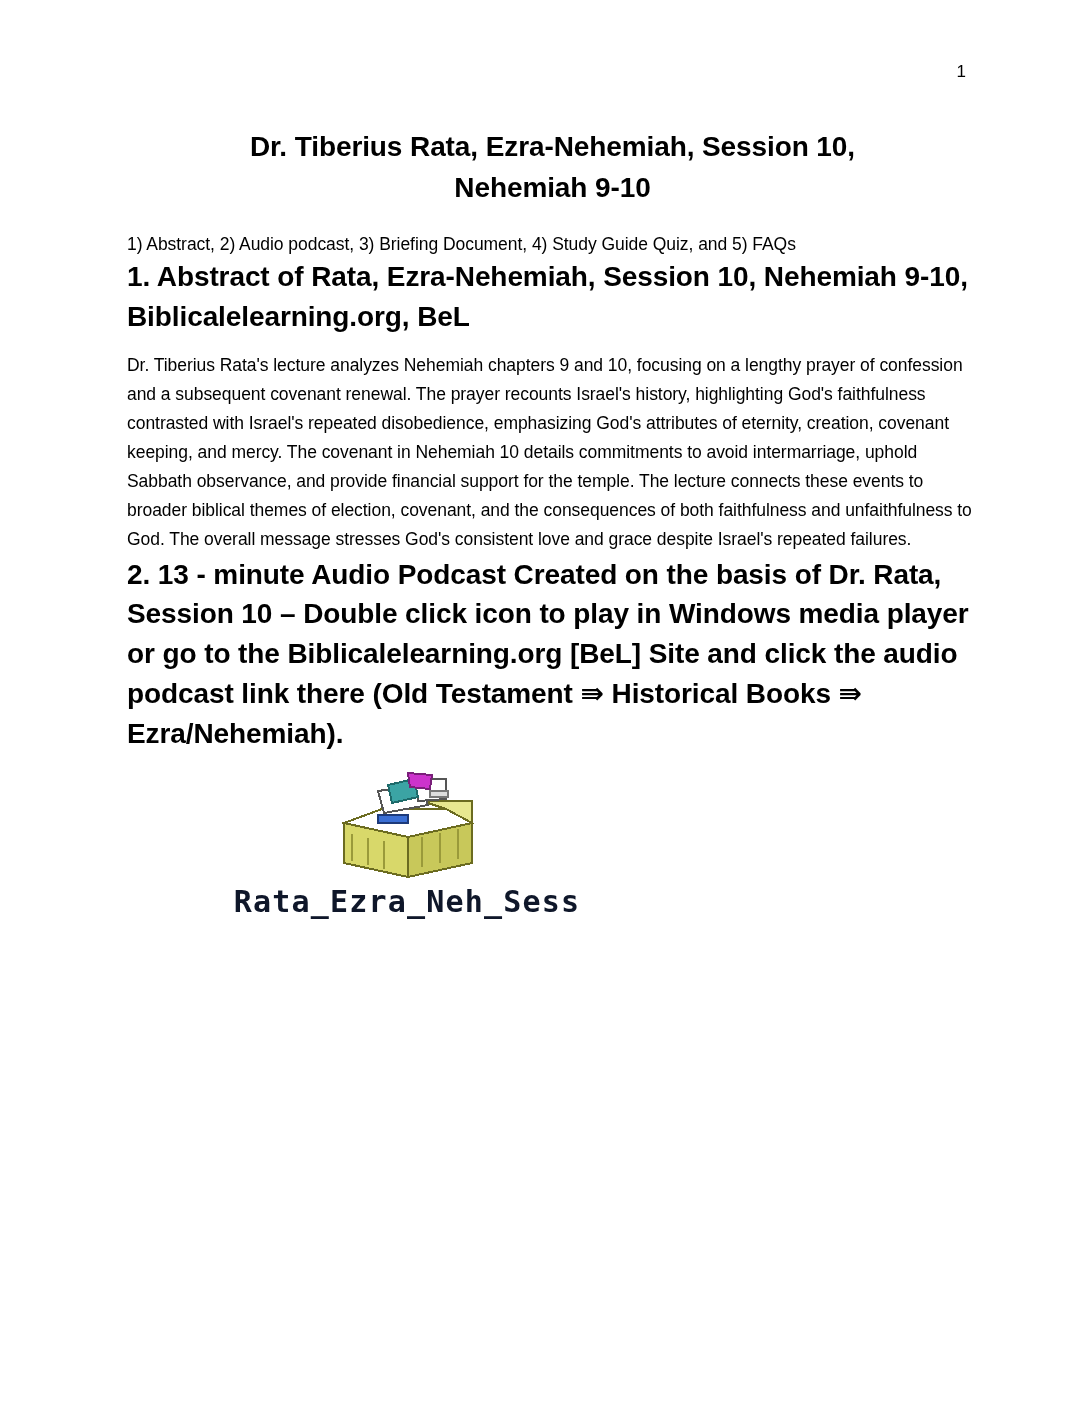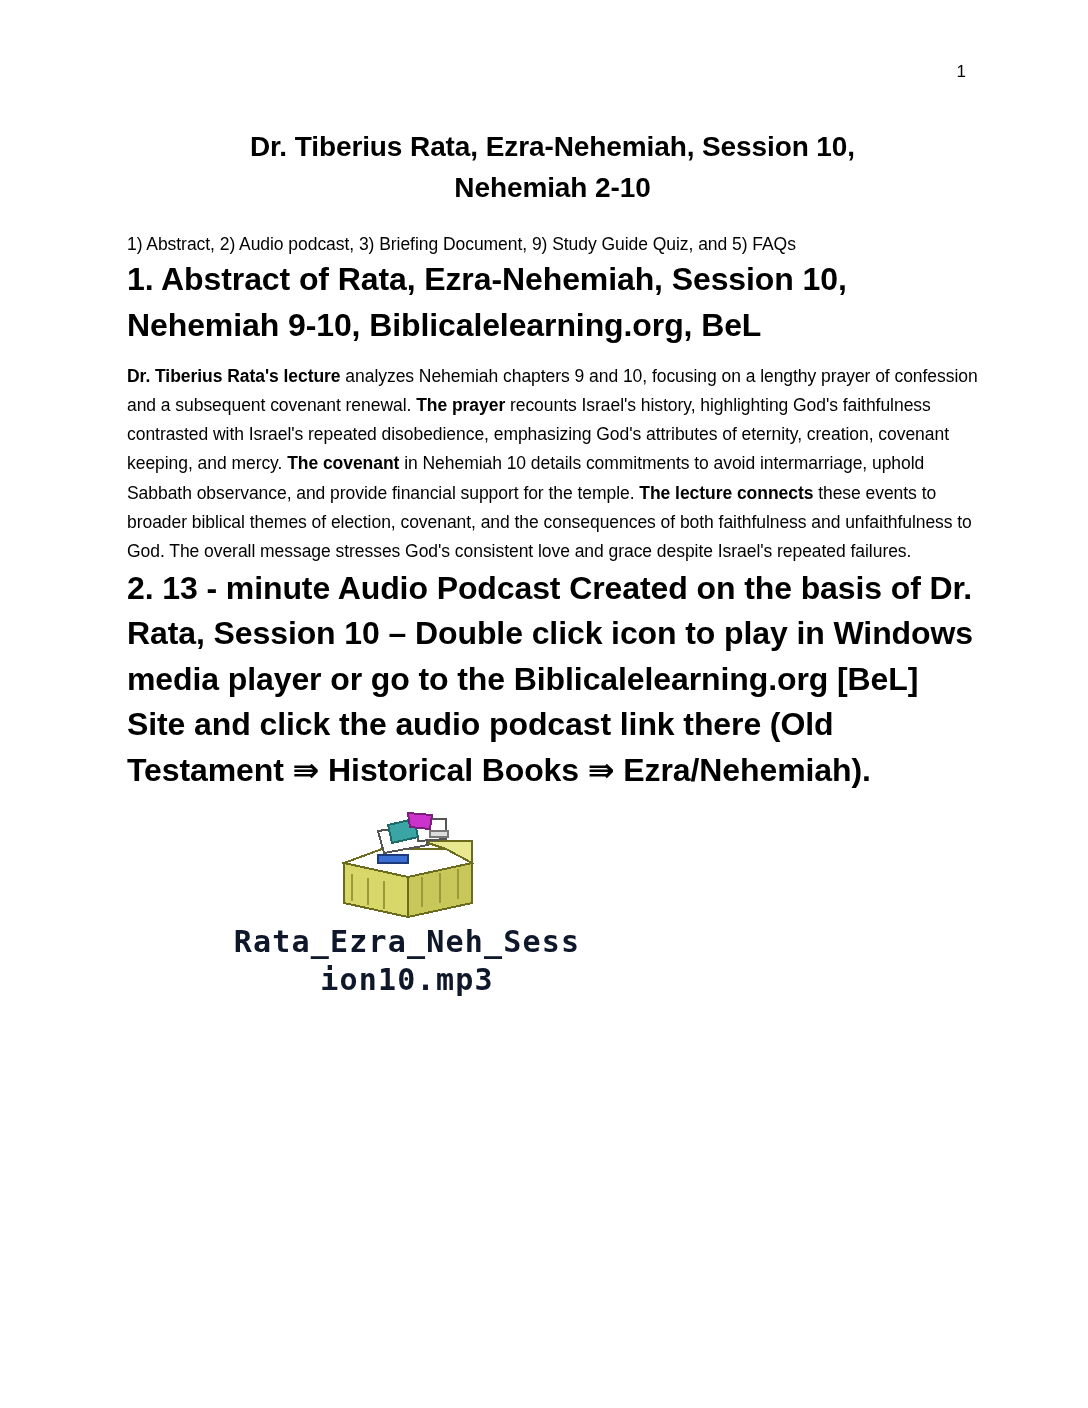--- a/index.html
+++ b/index.html
@@ -38,38 +38,38 @@
     margin: 0;
     letter-spacing: -0.1px;
   }
   .subtitle {
     font-size: 17.5px;
     line-height: 1.5;
     margin-top: 22px;
     letter-spacing: -0.05px;
   }
   h2.section-heading {
-    font-size: 32px;
+    font-size: 28px;
     font-weight: bold;
     line-height: 1.42;
     margin: 0;
     letter-spacing: -0.1px;
   }
   .section1-heading {
     margin-top: 52px;
   }
   p.body-text {
     font-size: 17.5px;
     line-height: 1.665;
     margin: 14px 0 0 0;
     text-align: left;
     letter-spacing: -0.05px;
   }
   p.body-text b {
-    font-weight: bold;
+    font-weight: normal;
   }
   .section2-heading {
     margin-top: 38px;
     font-size: 23.5px;
     line-height: 1.78;
   }
   .arrow-glyph {
     font-family: "DejaVu Sans", sans-serif;
     font-weight: bold;
   }
@@ -99,24 +99,24 @@
 <body>
 
 <div class="page">
 
   <div class="page-number">1</div>
 
   <div class="content">
 
     <h1 class="doc-title">
       <span>Dr. Tiberius Rata, Ezra-Nehemiah, Session 10,</span><br>
-      <span>Nehemiah 2-10</span><br>
+      <span>Nehemiah 9-10</span><br>
     </h1>
 
-    <div class="subtitle">1) Abstract, 2) Audio podcast, 3) Briefing Document, 9) Study Guide Quiz, and 5) FAQs</div>
+    <div class="subtitle">1) Abstract, 2) Audio podcast, 3) Briefing Document, 4) Study Guide Quiz, and 5) FAQs</div>
 
     <h2 class="section-heading section1-heading">1. Abstract of Rata, Ezra-Nehemiah, Session 10, Nehemiah 9-10, Biblicalelearning.org, BeL</h2>
 
     <p class="body-text"><b>Dr. Tiberius Rata's lecture</b><span> analyzes Nehemiah chapters 9 and 10, focusing on a lengthy prayer of confession and a subsequent covenant renewal. </span><b>The prayer</b><span> recounts Israel's history, highlighting God's faithfulness contrasted with Israel's repeated disobedience, emphasizing God's attributes of eternity, creation, covenant keeping, and mercy. </span><b>The covenant</b><span> in Nehemiah 10 details commitments to avoid intermarriage, uphold Sabbath observance, and provide financial support for the temple. </span><b>The lecture connects</b><span> these events to broader biblical themes of election, covenant, and the consequences of both faithfulness and unfaithfulness to God. The overall message stresses God's consistent love and grace despite Israel's repeated failures.</span></p>
 
     <h2 class="section-heading section2-heading"><span>2.  13 - minute Audio Podcast Created on the basis of Dr. Rata, Session 10 –  Double click icon to play in Windows media player or go to the Biblicalelearning.org [BeL] Site and click the audio podcast link there (Old Testament </span><span class="arrow-glyph">⇛</span><span> Historical Books </span><span class="arrow-glyph">⇛</span><span> Ezra/Nehemiah).</span></h2>
 
     <div class="attachment">
 
       <svg class="attachment-icon" width="170" height="110" viewBox="0 0 170 110" shape-rendering="crispEdges">
@@ -138,19 +138,18 @@
         <line x1="30" y1="63" x2="30" y2="90" stroke="#9a9a3a" stroke-width="2"></line>
         <line x1="46" y1="67" x2="46" y2="94" stroke="#9a9a3a" stroke-width="2"></line>
         <line x1="62" y1="70" x2="62" y2="98" stroke="#9a9a3a" stroke-width="2"></line>
         <line x1="100" y1="66" x2="100" y2="96" stroke="#9a9a3a" stroke-width="2"></line>
         <line x1="118" y1="62" x2="118" y2="92" stroke="#9a9a3a" stroke-width="2"></line>
         <line x1="136" y1="58" x2="136" y2="88" stroke="#9a9a3a" stroke-width="2"></line>
       </svg>
 
       <div class="attachment-label">
         <span>Rata_Ezra_Neh_Sess</span>
-        <span>ion10.mp3</span>
       </div>
 
     </div>
 
   </div>
 </div>
 
 </body></html>

